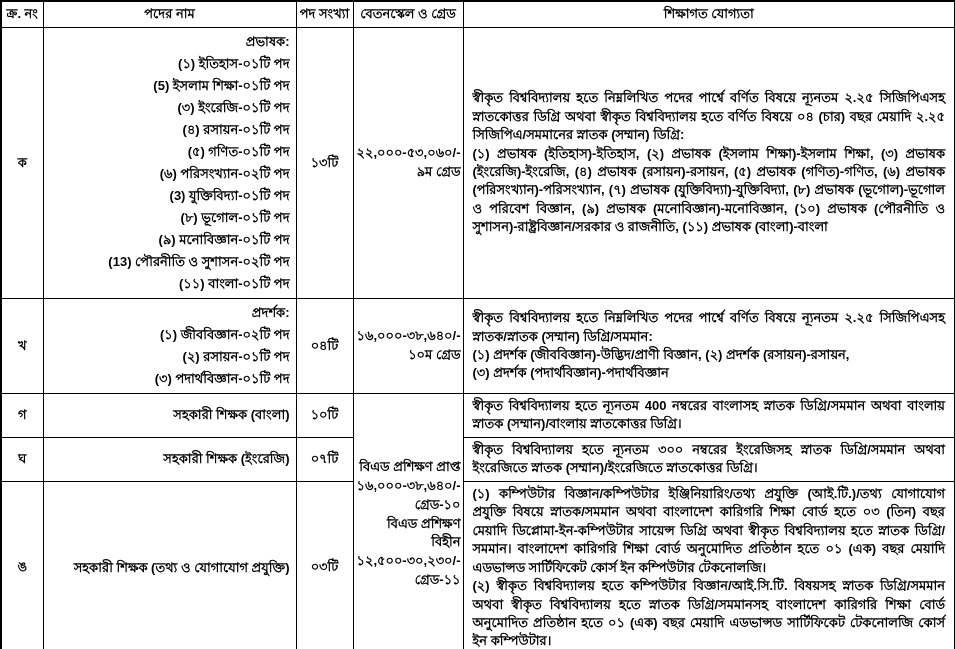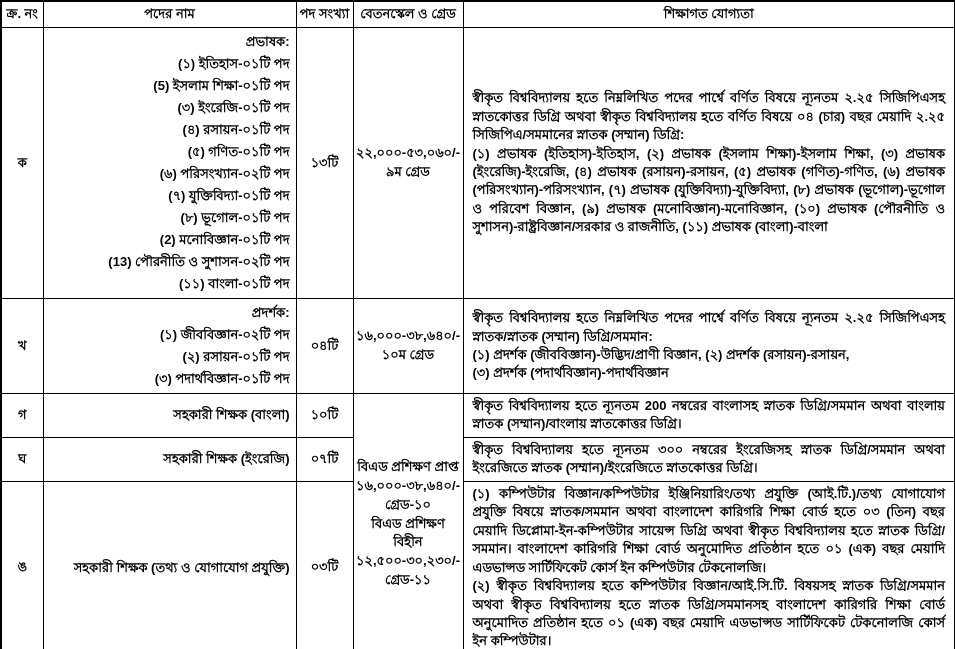--- a/index.html
+++ b/index.html
@@ -48,21 +48,21 @@
     vertical-align: top;
     text-align: right;
     padding: 3px 6px 3px 8px;
   }
   td.posts .post-title { padding-top: 1px; }
   td.posts .post-item { padding-top: 1px; white-space: nowrap; }
   td.count {
     text-align: center;
   }
   td.pay {
-    text-align: center;
+    text-align: right;
     padding: 2px 2px;
     line-height: 1.45;
   }
   td.qual {
     text-align: justify;
     padding: 3px 9px;
     line-height: 1.42;
     vertical-align: middle;
   }
   td.qual .qual-para { margin: 0; }
@@ -92,23 +92,23 @@
         <tr style="height: 190px;">
           <td class="serial">ক</td>
           <td class="posts">
             <div class="post-title">প্রভাষক:</div>
             <div class="post-item">(১)  ইতিহাস-০১টি পদ</div>
             <div class="post-item">(5)  ইসলাম শিক্ষা-০১টি পদ</div>
             <div class="post-item">(৩)  ইংরেজি-০১টি পদ</div>
             <div class="post-item">(৪)  রসায়ন-০১টি পদ</div>
             <div class="post-item">(৫)  গণিত-০১টি পদ</div>
             <div class="post-item">(৬)  পরিসংখ্যান-০২টি পদ</div>
-            <div class="post-item">(৭)  যুক্তিবিদ্যা-০১টি পদ</div>
+            <div class="post-item">(3)  যুক্তিবিদ্যা-০১টি পদ</div>
             <div class="post-item">(৮)  ভূগোল-০১টি পদ</div>
-            <div class="post-item">(2)  মনোবিজ্ঞান-০১টি পদ</div>
+            <div class="post-item">(৯)  মনোবিজ্ঞান-০১টি পদ</div>
             <div class="post-item">(13) পৌরনীতি ও সুশাসন-০২টি পদ</div>
             <div class="post-item">(১১) বাংলা-০১টি পদ</div>
           </td>
           <td class="count">১৩টি</td>
           <td class="pay">
             <div>২২,০০০-৫৩,০৬০/-</div>
             <div>৯ম গ্রেড</div>
           </td>
           <td class="qual">
             <div class="qual-para">স্বীকৃত বিশ্ববিদ্যালয় হতে নিম্নলিখিত পদের পার্শ্বে বর্ণিত বিষয়ে ন্যূনতম ২.২৫ সিজিপিএসহ স্নাতকোত্তর ডিগ্রি অথবা স্বীকৃত বিশ্ববিদ্যালয় হতে বর্ণিত বিষয়ে ০৪ (চার) বছর মেয়াদি ২.২৫ সিজিপিএ/সমমানের স্নাতক (সম্মান) ডিগ্রি:</div>
@@ -142,21 +142,21 @@
           <td class="count">১০টি</td>
           <td class="pay" rowspan="3">
             <div>বিএড প্রশিক্ষণ প্রাপ্ত</div>
             <div>১৬,০০০-৩৮,৬৪০/-</div>
             <div>গ্রেড-১০</div>
             <div>বিএড প্রশিক্ষণ বিহীন</div>
             <div>১২,৫০০-৩০,২৩০/-</div>
             <div>গ্রেড-১১</div>
           </td>
           <td class="qual">
-            <div class="qual-para">স্বীকৃত বিশ্ববিদ্যালয় হতে ন্যূনতম 200 নম্বরের বাংলাসহ স্নাতক ডিগ্রি/সমমান অথবা বাংলায় স্নাতক (সম্মান)/বাংলায় স্নাতকোত্তর ডিগ্রি।</div>
+            <div class="qual-para">স্বীকৃত বিশ্ববিদ্যালয় হতে ন্যূনতম 400 নম্বরের বাংলাসহ স্নাতক ডিগ্রি/সমমান অথবা বাংলায় স্নাতক (সম্মান)/বাংলায় স্নাতকোত্তর ডিগ্রি।</div>
           </td>
         </tr>
         <tr style="height: 33px;">
           <td class="serial">ঘ</td>
           <td class="posts">
             <div class="post-title">সহকারী শিক্ষক (ইংরেজি)</div>
           </td>
           <td class="count">০৭টি</td>
           <td class="qual">
             <div class="qual-para">স্বীকৃত বিশ্ববিদ্যালয় হতে ন্যূনতম ৩০০ নম্বরের ইংরেজিসহ স্নাতক ডিগ্রি/সমমান অথবা ইংরেজিতে স্নাতক (সম্মান)/ইংরেজিতে স্নাতকোত্তর ডিগ্রি।</div>

